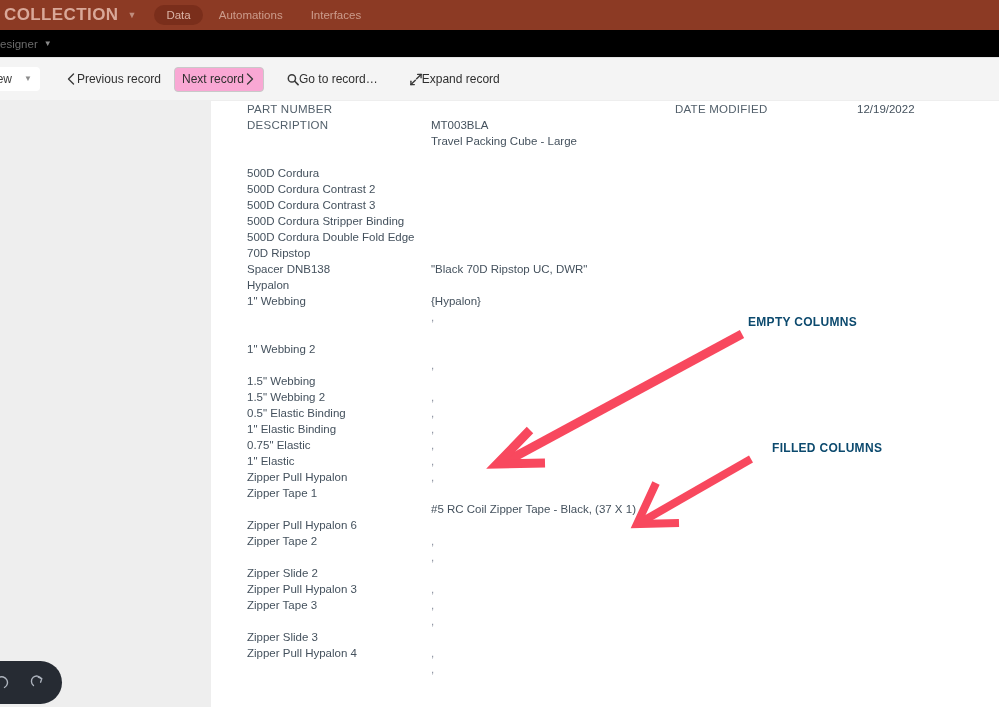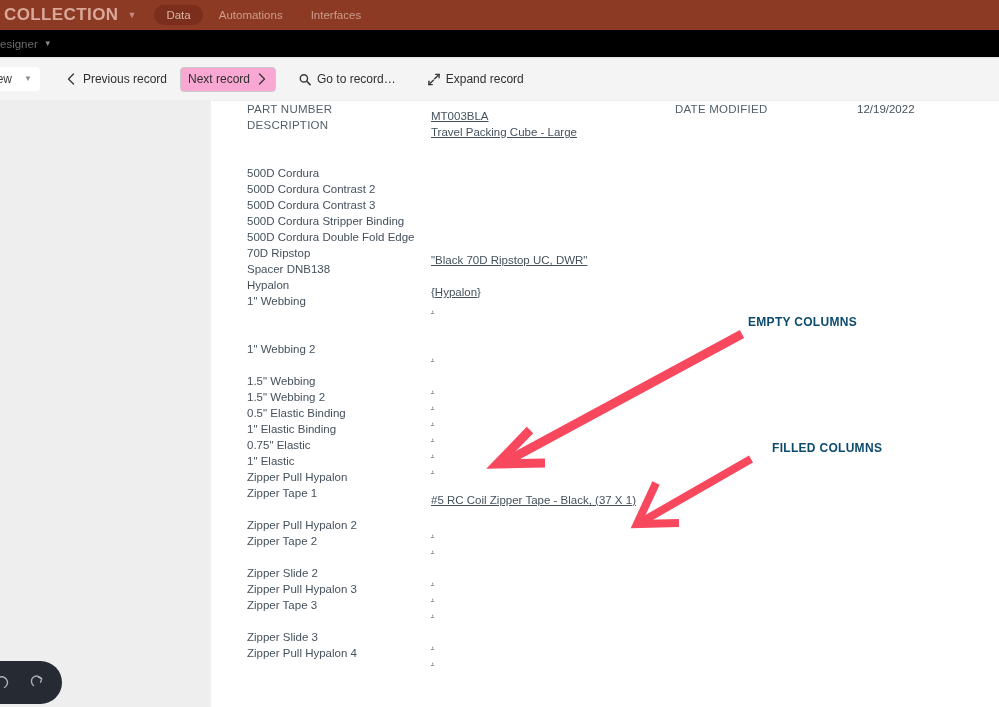--- a/index.html
+++ b/index.html
@@ -119,21 +119,20 @@
   }
   .view-pill .view-caret {
     font-size: 8px;
     color: #8c8c8c;
     line-height: 1;
   }
 
   .tb-btn {
     display: flex;
     align-items: center;
-    gap: 6px;
     font-size: 12px;
     color: #2f2f2f;
     height: 23px;
     padding: 0 7px;
     border-radius: 4px;
     white-space: nowrap;
     text-align: right;
   }
   .tb-btn.boxed {
     border: 1px solid #c9c9c9;
@@ -196,25 +195,24 @@
     color: #44515d;
     white-space: nowrap;
   }
   .f-label.caps {
     color: #53606b;
     letter-spacing: 0.25px;
   }
   .f-value {
     position: absolute;
     left: 220px;
-    top: 7px;
+    top: 16px;
     font-size: 11.5px;
     color: #44515d;
     white-space: nowrap;
-    text-decoration: underline;
   }
   .f-value.comma {
     color: #8c93a0;
   }
   .f-label3 {
     position: absolute;
     left: 464px;
     top: 0;
     font-size: 11.5px;
     color: #53606b;
@@ -429,21 +427,21 @@
           </div>
           <div class="field-row">
             <span class="f-label">Zipper Pull Hypalon</span>
           </div>
           <div class="field-row">
             <span class="f-label">Zipper Tape 1</span>
             <span class="f-value">#5 RC Coil Zipper Tape - Black, (37 X 1)</span>
           </div>
           <div class="field-row spacer"></div>
           <div class="field-row">
-            <span class="f-label">Zipper Pull Hypalon 2</span>
+            <span class="f-label">Zipper Pull Hypalon 6</span>
             <span class="f-value comma">,</span>
           </div>
           <div class="field-row">
             <span class="f-label">Zipper Tape 2</span>
             <span class="f-value comma">,</span>
           </div>
           <div class="field-row spacer"></div>
           <div class="field-row">
             <span class="f-label">Zipper Slide 2</span>
             <span class="f-value comma">,</span>

